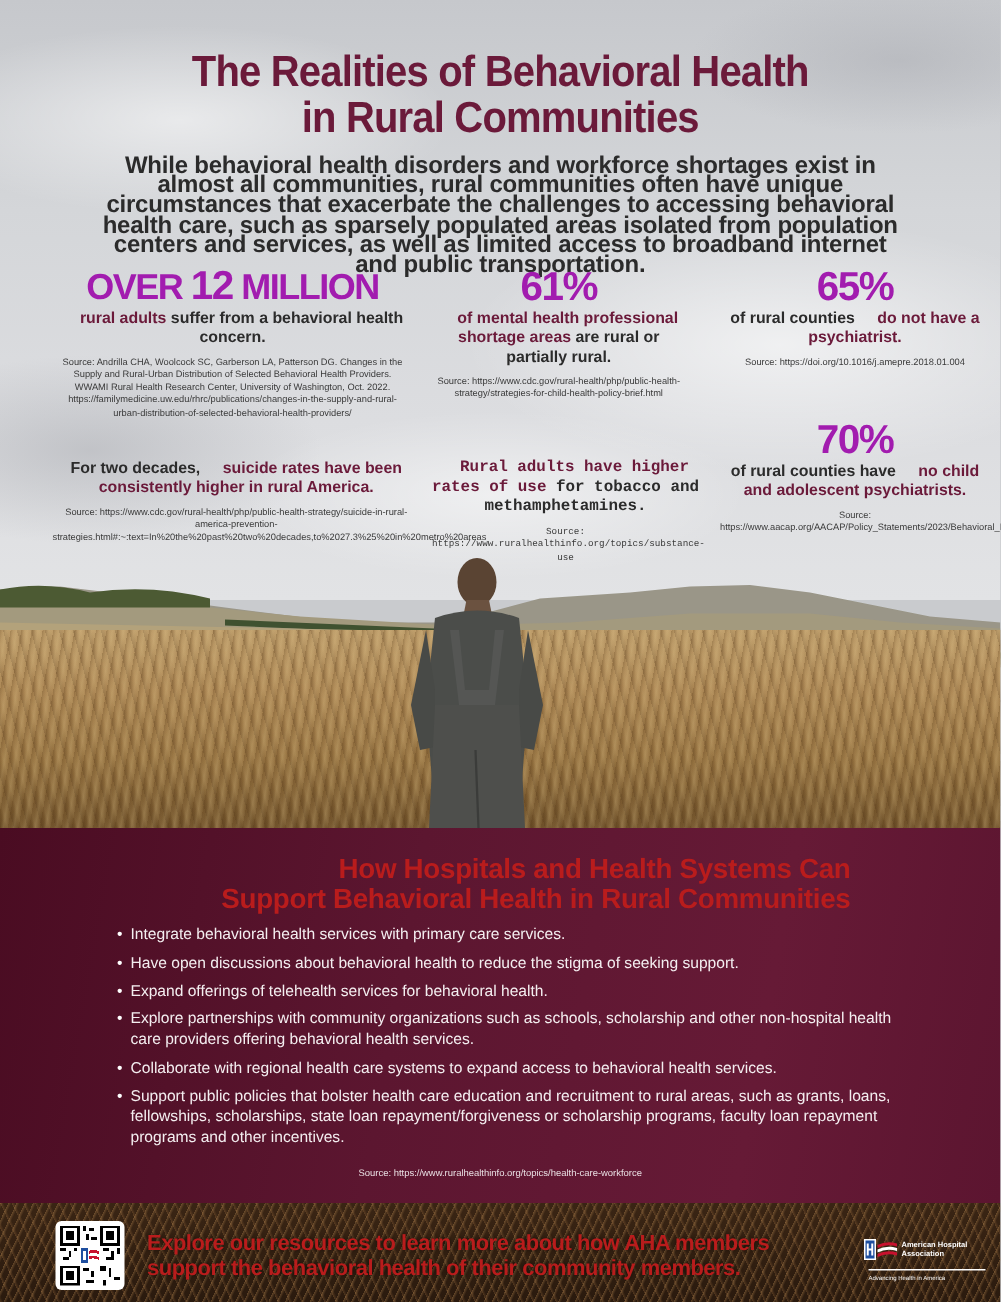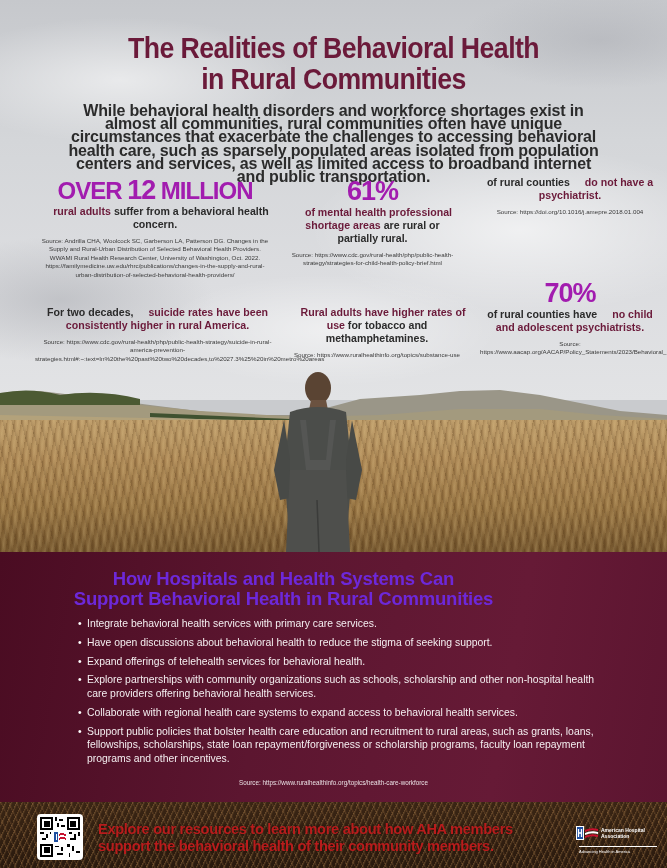--- a/index.html
+++ b/index.html
@@ -61,32 +61,32 @@
     .stat .src { display: block; font-size: 6.2px; line-height: 8.4px; color: #3a3a3a; margin-top: 6px; }
 
     .s1 { left: 40px; top: 176px; width: 230px; }
     .s1 .big { font-size: 24px; line-height: 28px; }
     .s1 .big .num { font-size: 27px; }
     .s2 { left: 285px; top: 176px; width: 175px; }
     .s2 .big { font-size: 27px; line-height: 30px; }
     .s3 { left: 480px; top: 176px; width: 180px; }
     .s3 .big { font-size: 27px; line-height: 30px; }
     .s4 { left: 35px; top: 306px; width: 245px; }
-    .s5 { left: 288px; top: 306px; width: 178px; }
+    .s5 { left: 288px; top: 306px; width: 178px; font-family: Liberation Mono, monospace; }
     .s6 { left: 480px; top: 278px; width: 180px; }
     .s6 .big { font-size: 27px; line-height: 30px; }
 
     
     .panel {
       position: absolute; left: 0; top: 552px; width: 667px; height: 250px;
       background: linear-gradient(100deg, #4a0c22 0%, #5c1630 40%, #661a36 75%, #5c1530 100%);
     }
     .panel-title {
       position: absolute; left: 0; top: 569px; width: 567px;
-      text-align: center; color: #6d28d9;
+      text-align: right; color: #b91c1c;
       font-size: 18.5px; line-height: 20px; letter-spacing: -0.2px;
     }
     .actions {
       position: absolute; left: 78px; top: 617px; width: 530px; list-style: none;
     }
     .actions li {
       position: relative; color: #f4eef0; font-size: 10.4px; line-height: 13.6px;
       padding-left: 9px; margin-bottom: 5.2px;
     }
     .actions li .bullet {
@@ -161,20 +161,21 @@
   <span class="src">Source: Andrilla CHA, Woolcock SC, Garberson LA, Patterson DG. Changes in the Supply and Rural-Urban Distribution of Selected Behavioral Health Providers. WWAMI Rural Health Research Center, University of Washington, Oct. 2022. https://familymedicine.uw.edu/rhrc/publications/changes-in-the-supply-and-rural-urban-distribution-of-selected-behavioral-health-providers/</span>
 </div>
 
 <div class="stat s2">
   <span class="big">61%</span>
   <span class="desc"><span class="hl">of mental health professional shortage areas</span><span> are rural or partially rural.</span></span>
   <span class="src">Source: https://www.cdc.gov/rural-health/php/public-health-strategy/strategies-for-child-health-policy-brief.html</span>
 </div>
 
 <div class="stat s3">
+  <span class="big">65%</span>
   <span class="desc"><span>of rural counties </span><span class="hl">do not have a psychiatrist.</span></span>
   <span class="src">Source: https://doi.org/10.1016/j.amepre.2018.01.004</span>
 </div>
 
 <div class="stat s4">
   <span class="desc"><span>For two decades, </span><span class="hl">suicide rates have been consistently higher in rural America.</span></span>
   <span class="src">Source: https://www.cdc.gov/rural-health/php/public-health-strategy/suicide-in-rural-america-prevention-strategies.html#:~:text=In%20the%20past%20two%20decades,to%2027.3%25%20in%20metro%20areas</span>
 </div>
 
 <div class="stat s5">

